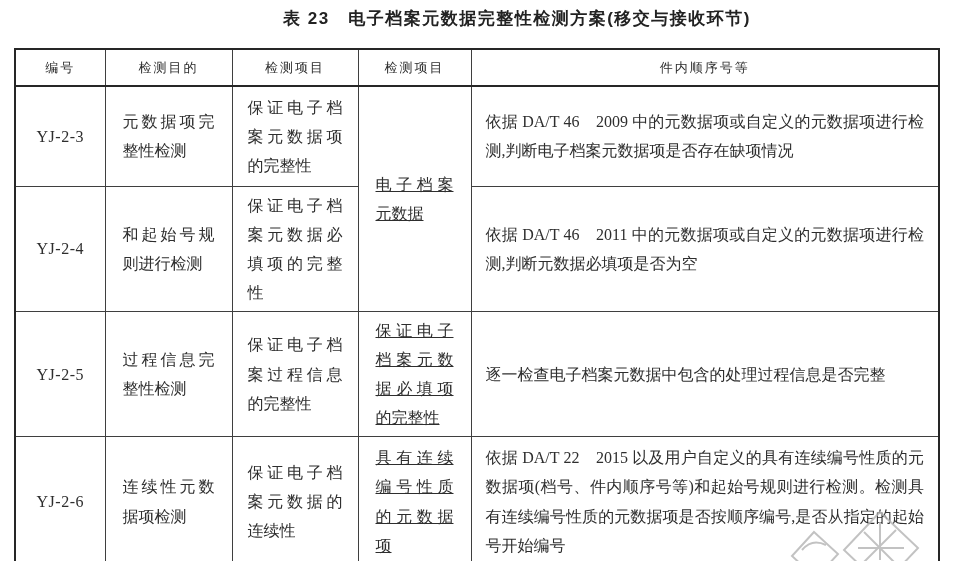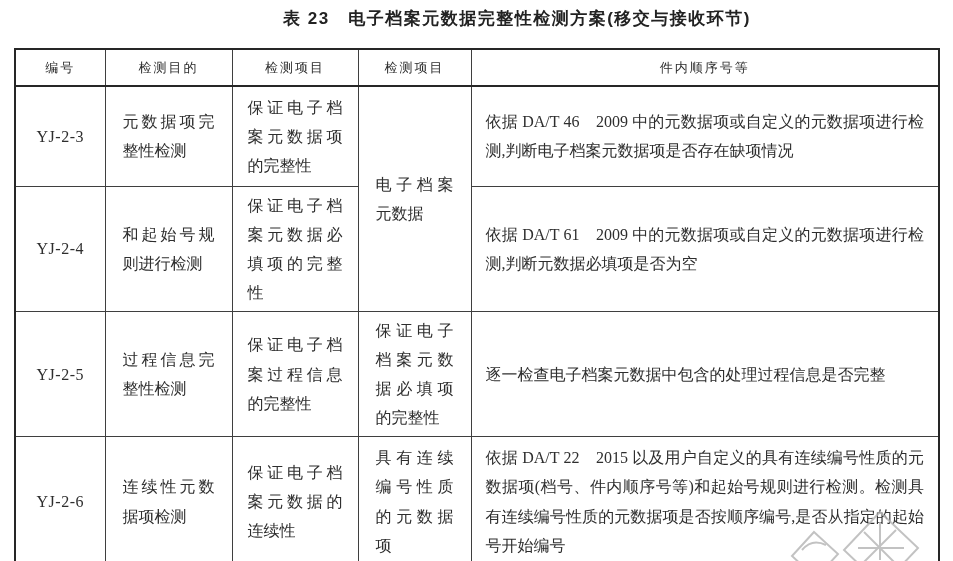--- a/index.html
+++ b/index.html
@@ -30,21 +30,21 @@
   tr.header-row th{
     height:33px;
     text-align:center;
     letter-spacing:2px;
     font-size:13px;
     border-bottom:2px solid #262626;
   }
   td.c-id{text-align:center;letter-spacing:.5px;font-size:15px;margin-top:16px;}
   td.c-item{padding:4px 17px;text-align:justify;}
   td.c-purpose{padding:4px 15px;text-align:justify;margin-top:28px;}
-  td.c-target{padding:4px 17px;text-align:justify;}
+  td.c-target{padding:4px 17px;text-align:justify;text-decoration:underline;}
   td.c-method{padding:6px 14px 6px 14px;text-align:justify;line-height:1.85;}
   tr.r1{height:100px;}
   tr.r2{height:117px;}
   tr.r3{height:112px;}
   tr.r4{height:128px;}
   .stamp{
     position:absolute;left:768px;top:498px;width:185px;height:63px;
     pointer-events:none;
   }
 </style>
@@ -73,21 +73,21 @@
     <td class="c-id">YJ-2-3</td>
     <td class="c-item">元数据项完整性检测</td>
     <td class="c-purpose">保证电子档案元数据项的完整性</td>
     <td class="c-target" rowspan="2">电子档案元数据</td>
     <td class="c-method">依据 DA/T 46　2009 中的元数据项或自定义的元数据项进行检测,判断电子档案元数据项是否存在缺项情况</td>
   </tr>
   <tr class="r2">
     <td class="c-id">YJ-2-4</td>
     <td class="c-item">和起始号规则进行检测</td>
     <td class="c-purpose">保证电子档案元数据必填项的完整性</td>
-    <td class="c-method">依据 DA/T 61　2009 中的元数据项或自定义的元数据项进行检测,判断元数据必填项是否为空</td>
+    <td class="c-method">依据 DA/T 46　2011 中的元数据项或自定义的元数据项进行检测,判断元数据必填项是否为空</td>
   </tr>
   <tr class="r3">
     <td class="c-id">YJ-2-5</td>
     <td class="c-item">过程信息完整性检测</td>
     <td class="c-purpose">保证电子档案过程信息的完整性</td>
     <td class="c-target">保证电子档案元数据必填项的完整性</td>
     <td class="c-method">逐一检查电子档案元数据中包含的处理过程信息是否完整</td>
   </tr>
   <tr class="r4">
     <td class="c-id">YJ-2-6</td>

